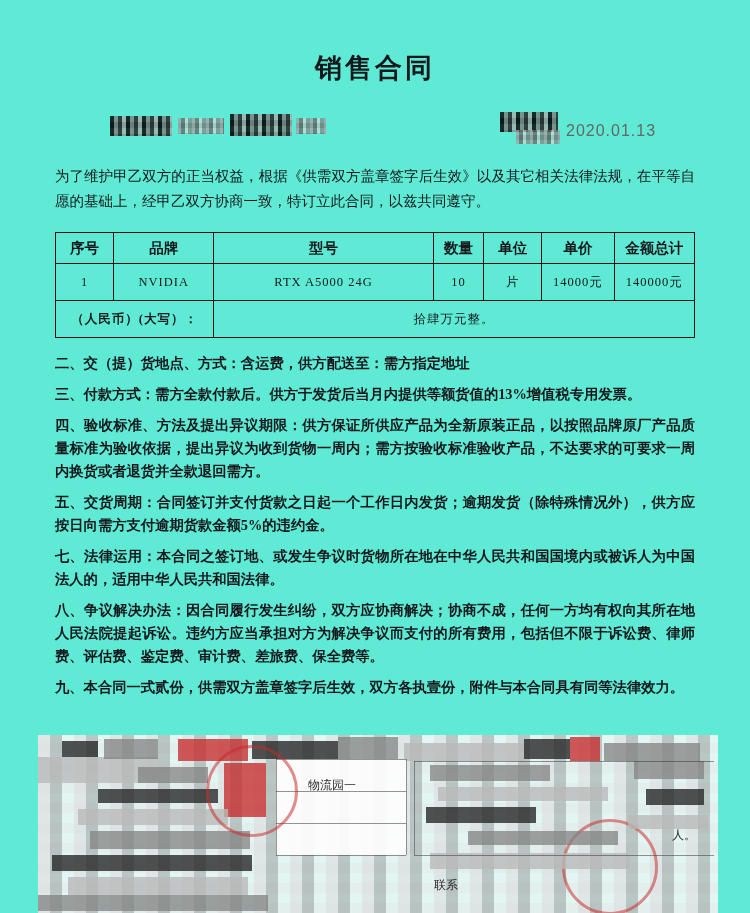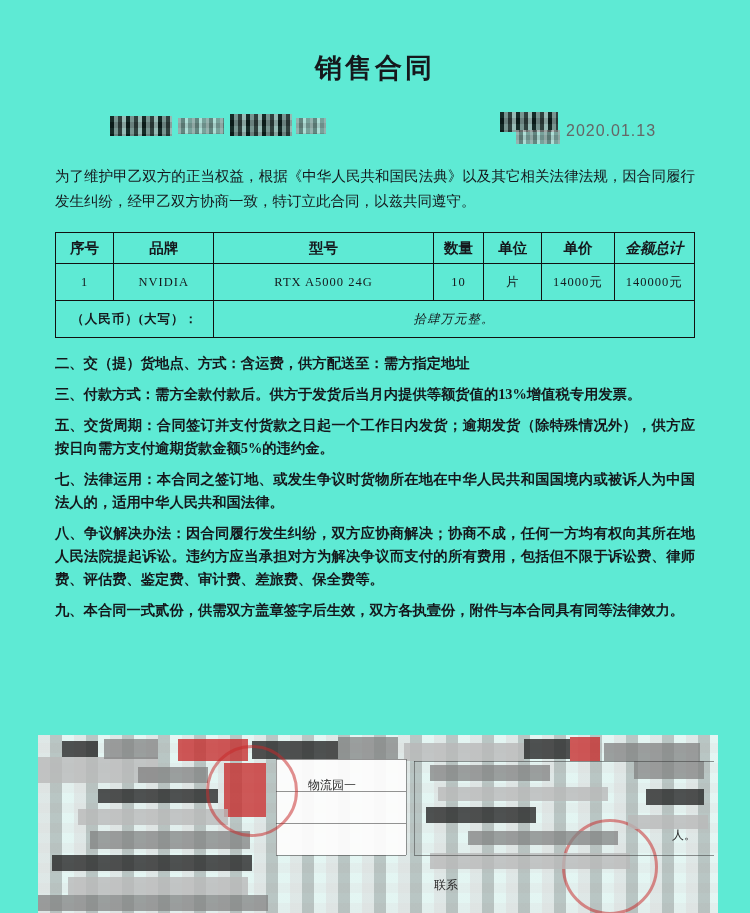--- a/index.html
+++ b/index.html
@@ -87,21 +87,20 @@
   td.total-label {
     text-align: center;
     font-weight: bold;
     font-size: 14.5px;
     height: 36px;
   }
   td.total-value {
     text-align: left;
     padding-left: 26px;
     font-size: 13.5px;
-    font-style: italic;
   }
   .terms {
     margin: 14px 55px 0 55px;
   }
   .term {
     font-size: 14.3px;
     line-height: 23px;
     font-weight: bold;
     text-align: justify;
     margin-bottom: 8px;
@@ -195,32 +194,32 @@
   <div class="party-row">
     <span class="mosaic" style="left:110px; top:8px; width:62px; height:20px;"></span>
     <span class="mosaic light" style="left:178px; top:10px; width:46px; height:16px;"></span>
     <span class="mosaic" style="left:230px; top:6px; width:62px; height:22px;"></span>
     <span class="mosaic light" style="left:296px; top:10px; width:30px; height:16px;"></span>
     <span class="mosaic" style="left:500px; top:4px; width:58px; height:20px;"></span>
     <span class="mosaic light" style="left:516px; top:22px; width:44px; height:14px;"></span>
     <span class="date-text" style="left:566px; top:14px;">2020.01.13</span>
   </div>
 
-  <div class="intro">为了维护甲乙双方的正当权益，根据《中华人民共和国民法典》以及其它相关法律法规，因合同履行发生纠纷，经甲乙双方协商一致，特订立此合同，以兹共同遵守。</div>
+  <div class="intro">为了维护甲乙双方的正当权益，根据《供需双方盖章签字后生效》以及其它相关法律法规，在平等自愿的基础上，经甲乙双方协商一致，特订立此合同，以兹共同遵守。</div>
 
   <table class="goods">
     <thead>
       <tr>
         <th style="width:58px;">序号</th>
         <th style="width:100px;">品牌</th>
         <th style="width:222px;">型号</th>
         <th style="width:50px;">数量</th>
         <th style="width:58px;">单位</th>
         <th style="width:72px;text-align:center;">单价</th>
-        <th style="width:80px;font-style:italic;">金额总计</th>
+        <th style="width:80px;">金额总计</th>
       </tr>
     </thead>
     <tbody>
       <tr>
         <td>1</td>
         <td>NVIDIA</td>
         <td>RTX A5000 24G</td>
         <td>10</td>
         <td>片</td>
         <td>14000元</td>
@@ -231,20 +230,21 @@
         <td class="total-value" colspan="5">拾肆万元整。</td>
       </tr>
     </tbody>
   </table>
 
   <div class="terms">
 
 
     <div class="term">二、交（提）货地点、方式：含运费，供方配送至：需方指定地址</div>
     <div class="term">三、付款方式：需方全款付款后。供方于发货后当月内提供等额货值的13%增值税专用发票。</div>
+    <div class="term">四、验收标准、方法及提出异议期限：供方保证所供应产品为全新原装正品，以按照品牌原厂产品质量标准为验收依据，提出异议为收到货物一周内；需方按验收标准验收产品，不达要求的可要求一周内换货或者退货并全款退回需方。</div>
     <div class="term">五、交货周期：合同签订并支付货款之日起一个工作日内发货；逾期发货（除特殊情况外），供方应按日向需方支付逾期货款金额5%的违约金。</div>
     <div class="term">七、法律运用：本合同之签订地、或发生争议时货物所在地在中华人民共和国国境内或被诉人为中国法人的，适用中华人民共和国法律。</div>
     <div class="term">八、争议解决办法：因合同履行发生纠纷，双方应协商解决；协商不成，任何一方均有权向其所在地人民法院提起诉讼。违约方应当承担对方为解决争议而支付的所有费用，包括但不限于诉讼费、律师费、评估费、鉴定费、审计费、差旅费、保全费等。</div>
     <div class="term">九、本合同一式贰份，供需双方盖章签字后生效，双方各执壹份，附件与本合同具有同等法律效力。</div>
   </div>
 
   <div class="bottom-blur">
     <div class="blur-layer"></div>
 
     <div class="blk lgrey" style="left:0px; top:22px; width:120px; height:26px;"></div>

